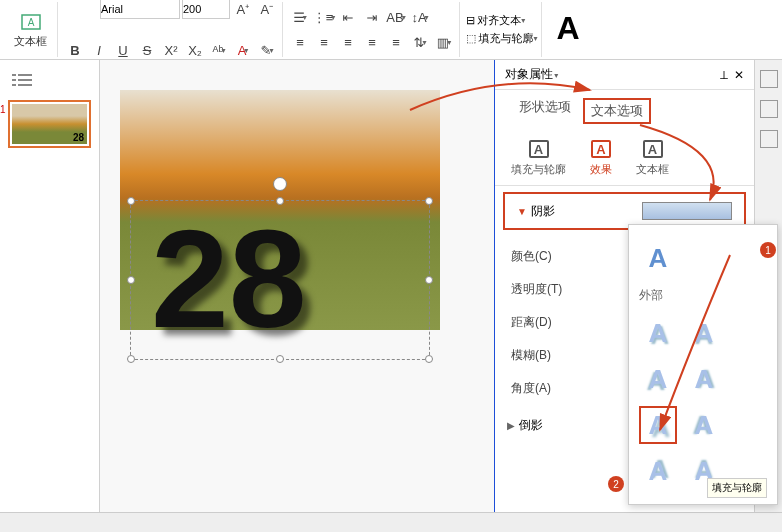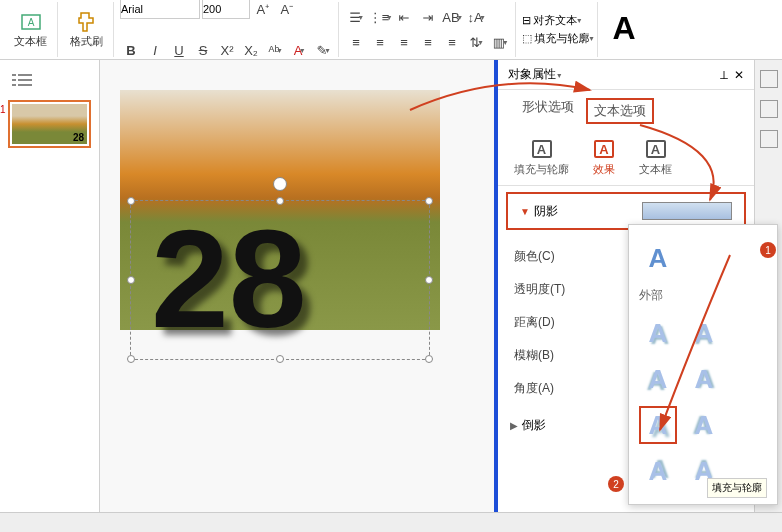--- a/index.html
+++ b/index.html
@@ -35,21 +35,21 @@
 .slide { width: 320px; height: 240px; background: linear-gradient(#e8e0d0 0%, #d88828 35%, #b87020 45%, #7a8838 55%, #8a9848 100%); position: relative; }
 .textbox { position: absolute; top: 110px; left: 10px; width: 300px; height: 160px; border: 1px dashed #888; }
 .textbox .handle { position: absolute; width: 8px; height: 8px; background: #fff; border: 1px solid #888; border-radius: 50%; }
 .h-tl { top: -4px; left: -4px; } .h-tm { top: -4px; left: 50%; margin-left: -4px; } .h-tr { top: -4px; right: -4px; }
 .h-ml { top: 50%; left: -4px; margin-top: -4px; } .h-mr { top: 50%; right: -4px; margin-top: -4px; }
 .h-bl { bottom: -4px; left: -4px; } .h-bm { bottom: -4px; left: 50%; margin-left: -4px; } .h-br { bottom: -4px; right: -4px; }
 .rotate { position: absolute; top: -24px; left: 50%; width: 14px; height: 14px; margin-left: -7px; border: 1px solid #888; border-radius: 50%; background: #fff; }
 .big-text { font-size: 140px; font-weight: 900; color: #111; line-height: 1; padding: 8px 20px; text-shadow: 8px 8px 6px rgba(0,0,0,0.5); font-family: Arial; }
 
 
-.right-panel { width: 260px; background: #fff; border-left: 4px solid #1d4ed8; display: flex; flex-direction: column; }
+.right-panel { width: 260px; background: #fff; border-left: 1px solid #1d4ed8; display: flex; flex-direction: column; }
 .rp-header { display: flex; align-items: center; justify-content: space-between; padding: 6px 10px; border-bottom: 1px solid #e0e0e0; font-size: 12px; }
 .rp-header .icons { display: flex; gap: 6px; }
 .rp-tabs { display: flex; gap: 12px; padding: 8px 24px; font-size: 13px; }
 .rp-tab { color: #555; cursor: pointer; }
 .rp-tab.active { border: 2px solid #d04020; padding: 2px 6px; }
 .rp-subtabs { display: flex; gap: 24px; padding: 8px 16px; border-bottom: 1px solid #e0e0e0; }
 .rp-subtab { display: flex; flex-direction: column; align-items: center; font-size: 11px; color: #555; cursor: pointer; gap: 4px; }
 .rp-subtab.active { color: #d04020; }
 .rp-subtab .ico { width: 20px; height: 18px; border: 2px solid currentColor; border-radius: 2px; display: flex; align-items: center; justify-content: center; font-size: 13px; font-weight: bold; }
 .section-hdr { display: flex; align-items: center; justify-content: space-between; padding: 8px 12px; font-size: 12px; border: 2px solid #d04020; margin: 6px 8px; }
@@ -81,29 +81,21 @@
 <div class="ribbon">
   <div class="ribbon-group">
     <div class="ribbon-btn-lg">
       <svg class="ico" viewBox="0 0 24 24">
           <rect x="3" y="5" width="18" height="14" fill="none" stroke="#4a7" stroke-width="1.5"></rect>
           <text x="12" y="16" font-size="10" text-anchor="middle" fill="#4a7">A</text>
         </svg>
       <span>文本框</span>
     </div>
   </div>
-  <div class="ribbon-group">
-    <div class="ribbon-btn-lg">
-      <svg class="ico" viewBox="0 0 24 24">
-          <path d="M6 3h8v5h4v5h-6v8h-4v-8H4V8h2z" fill="none" stroke="#c80" stroke-width="1.5"></path>
-        </svg>
-      <span>格式刷</span>
-    </div>
-  </div>
-  <div class="ribbon-group" style="align-items:flex-start;gap:19px">
+  <div class="ribbon-group" style="align-items:flex-end;gap:19px">
     <div class="ribbon-row">
       <input class="font-select name" value="Arial" style="">
       <input class="font-select size" value="200" style="">
       <div class="sm-btn">A⁺</div>
       <div class="sm-btn">A⁻</div>
     </div>
     <div class="ribbon-row">
       <div class="sm-btn bold">B</div>
       <div class="sm-btn italic">I</div>
       <div class="sm-btn underline">U</div>

